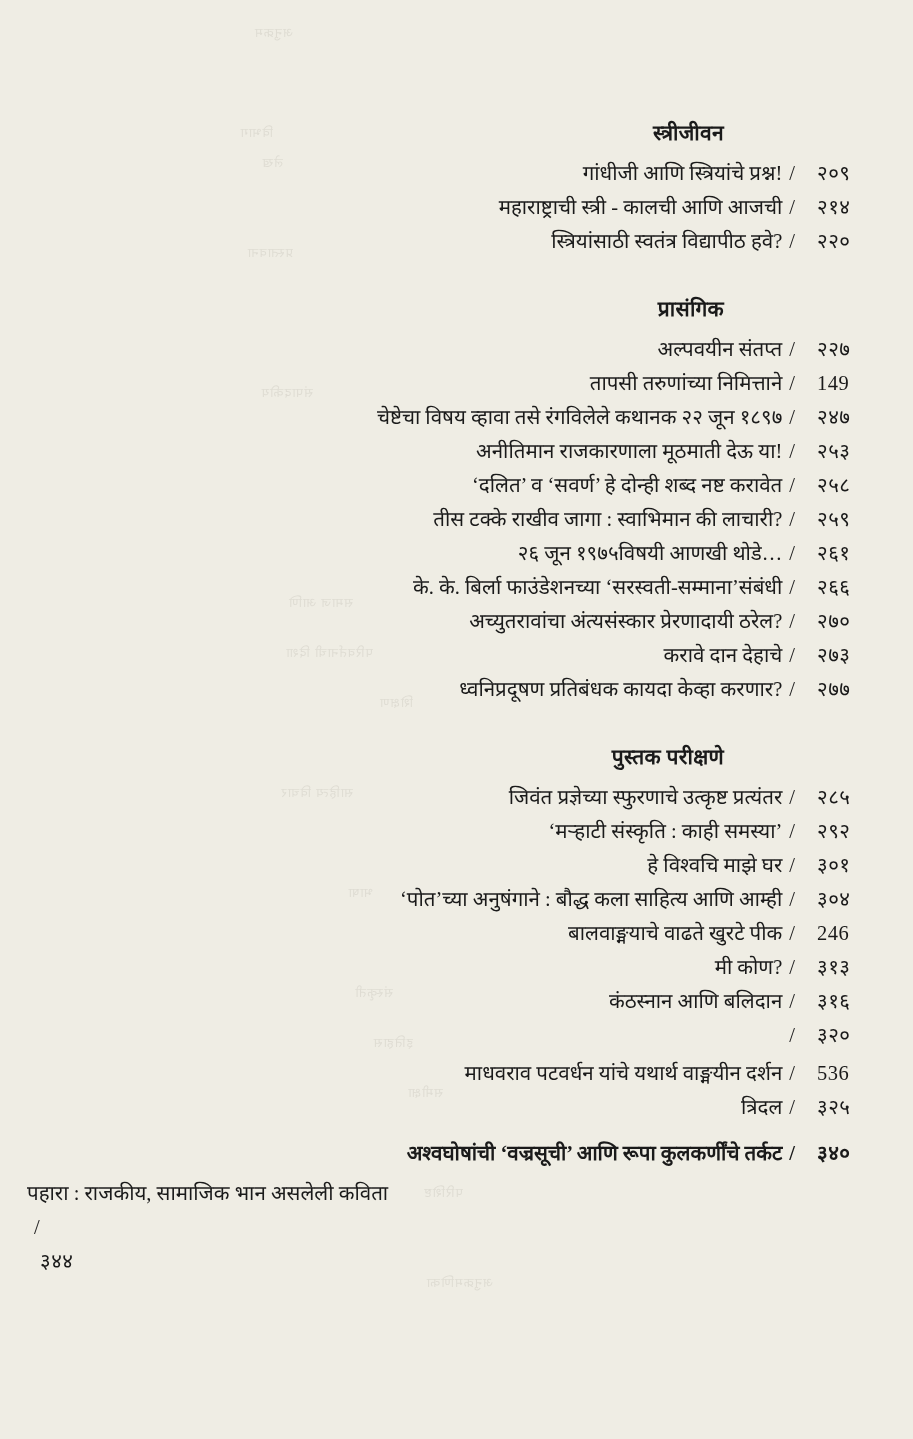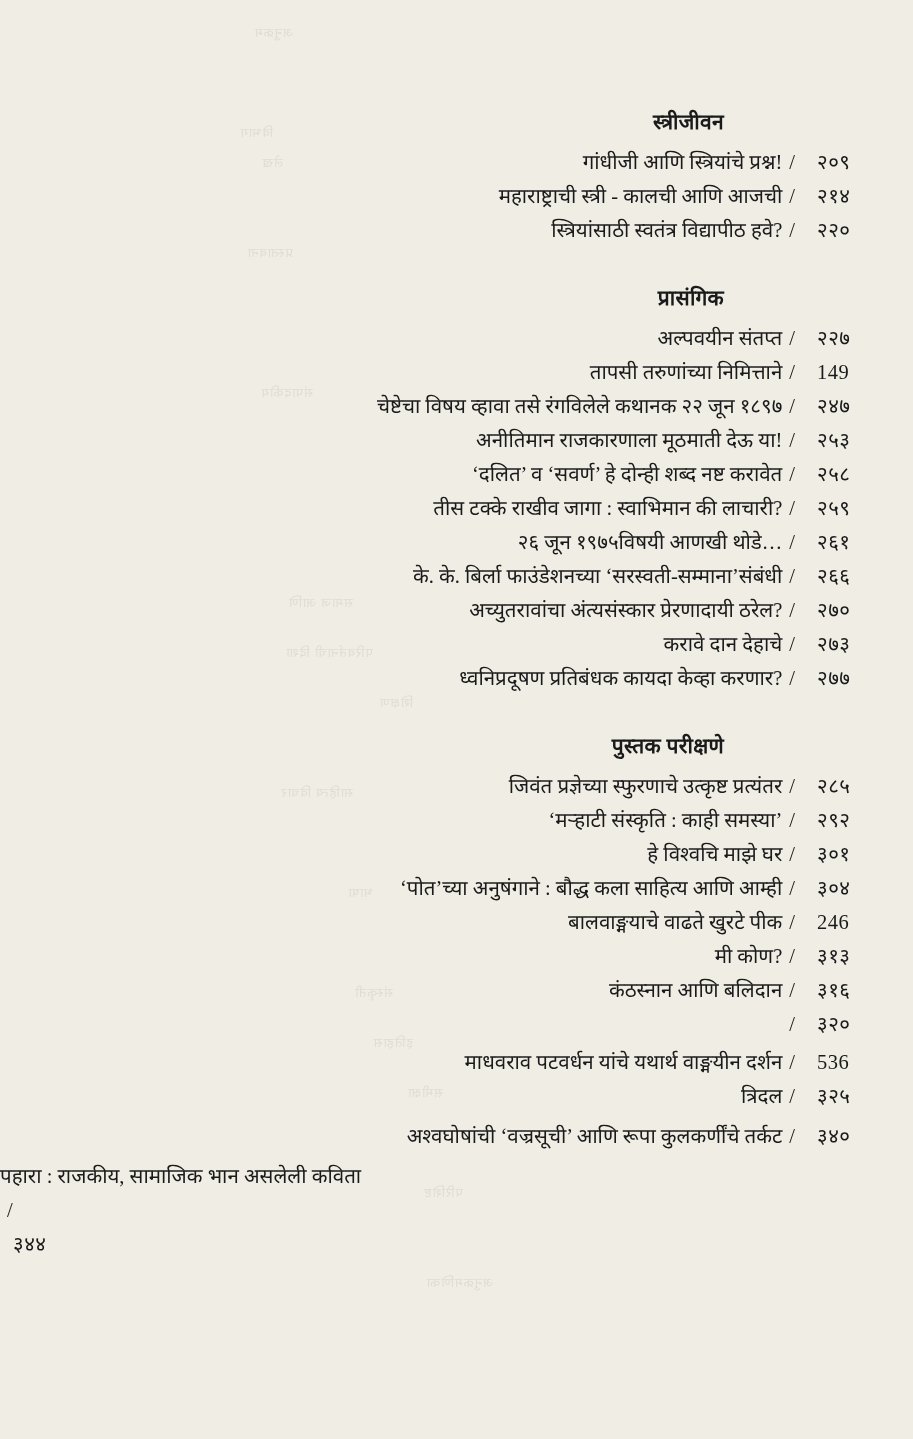--- a/index.html
+++ b/index.html
@@ -26,21 +26,21 @@
     letter-spacing: 1px;
     pointer-events: none;
     transform: scaleX(-1);
     font-family: "Liberation Serif", serif;
   }
   .page-bleed div { position: absolute; white-space: nowrap; }
 
   .toc {
     position: absolute;
     left: 0;
-    top: 107px;
+    top: 118px;
     width: 913px;
   }
   .section {
     margin-bottom: 6px;
   }
   .section-title {
     text-align: right;
     padding-right: 189px;
     font-size: 21px;
     font-weight: bold;
@@ -49,20 +49,21 @@
   }
   .section + .section .section-title {
     margin-top: 36px;
   }
   .entry {
     display: flex;
     align-items: baseline;
     justify-content: flex-end;
     font-size: 20.5px;
     line-height: 34px;
+    padding-left: 27px;
   }
   .entry-title {
     text-align: right;
     white-space: nowrap;
   }
   .entry-slash {
     padding: 0 9px 0 7px;
   }
   .entry-page {
     width: 96px;
@@ -216,21 +217,21 @@
     <div class="entry" style="margin-top:4px;">
       <span class="entry-title">माधवराव पटवर्धन यांचे यथार्थ वाङ्मयीन दर्शन</span>
       <span class="entry-slash">/</span>
       <span class="entry-page">536</span>
     </div>
     <div class="entry">
       <span class="entry-title">त्रिदल</span>
       <span class="entry-slash">/</span>
       <span class="entry-page">३२५</span>
     </div>
-    <div class="entry" style="margin-top:6px;">
+    <div class="entry" style="margin-top:12px;font-weight:bold;">
       <span class="entry-title">अश्वघोषांची ‘वज्रसूची’ आणि रूपा कुलकर्णींचे तर्कट</span>
       <span class="entry-slash">/</span>
       <span class="entry-page">३४०</span>
     </div>
     <div class="entry" style="margin-top:6px;flex-direction:column;">
       <span class="entry-title">पहारा : राजकीय, सामाजिक भान असलेली कविता</span>
       <span class="entry-slash">/</span>
       <span class="entry-page">३४४</span>
     </div>
   </div>

